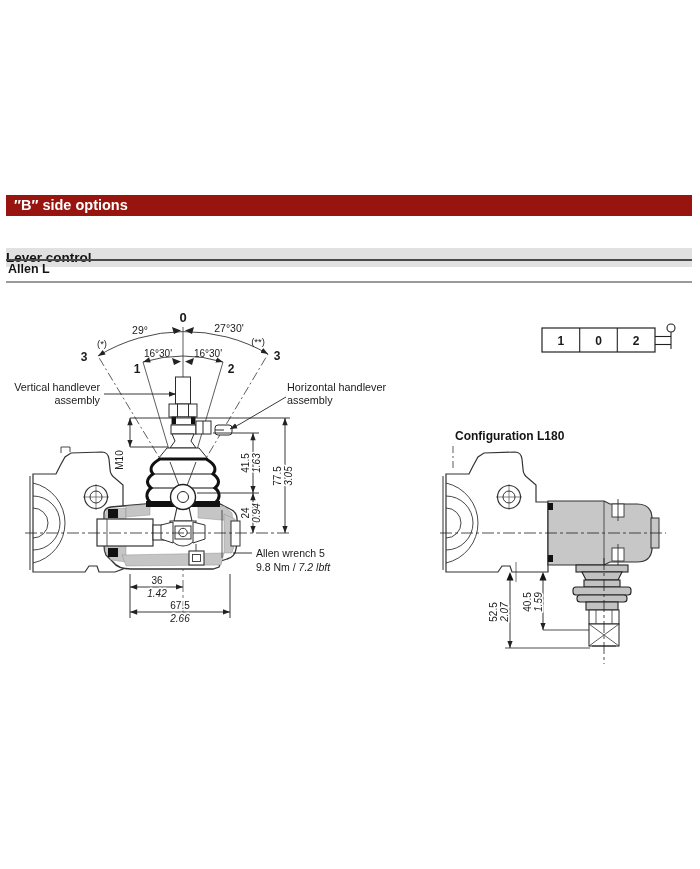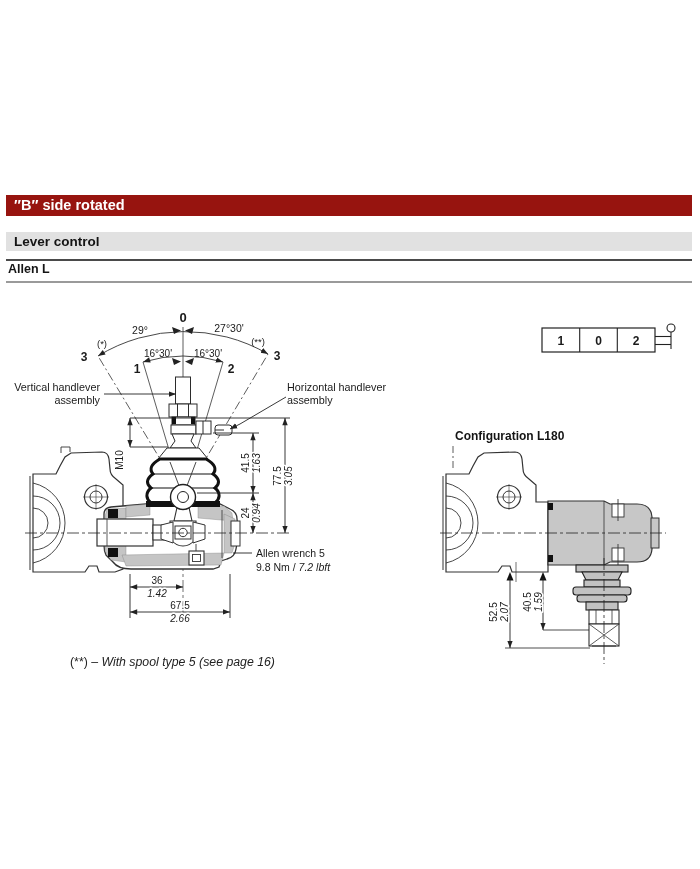--- a/index.html
+++ b/index.html
@@ -1,37 +1,37 @@
 <!DOCTYPE html>
 <html><head>
 <meta charset="utf-8">
 <style>
   html,body{margin:0;padding:0;background:#ffffff;}
   #page{position:relative;width:700px;height:869px;background:#fff;overflow:hidden;
         font-family:"Liberation Sans",sans-serif;color:#1a1a1a;}
   .abs{position:absolute;}
   .bar-red{left:6px;top:195px;width:686px;height:21px;background:#97140f;color:#fff;
            font-size:14.5px;font-weight:bold;line-height:21px;padding-left:8px;box-sizing:border-box;}
-  .bar-gray{left:6px;top:232px;width:686px;height:19px;background:#e1e1e1;color:#141414;
-           font-size:13.5px;font-weight:bold;line-height:19px;padding-left:8px;box-sizing:border-box;}
+  .bar-gray{left:6px;top:248px;width:686px;height:19px;background:#e1e1e1;color:#141414;
+           font-size:13.5px;font-weight:bold;line-height:19px;padding-left:0;box-sizing:border-box;}
   .rule1{left:6px;top:259px;width:686px;height:2px;background:#4a4a4a;}
   .type-l{left:8px;top:262px;font-size:12.5px;font-weight:bold;color:#141414;}
   .rule2{left:6px;top:281px;width:686px;height:2px;background:#9a9a9a;}
   .intro{left:8px;top:291px;font-size:11.6px;color:#1c1c1c;}
   .note-line{font-size:12.3px;color:#222;}
   svg text{font-family:"Liberation Sans",sans-serif;}
   .halo{paint-order:stroke;stroke:#ffffff;stroke-width:3px;stroke-linejoin:round;}
 </style>
 </head>
 <body>
 
 <div id="page">
 
   <div class="abs bar-red">
-    <span>″B″ side rotated</span>
+    <span>″B″ side options</span>
   </div>
 
   <div class="abs bar-gray">
     <span>Lever control</span>
   </div>
 
   <div class="abs rule1"></div>
   <div class="abs type-l">Allen L</div>
   <div class="abs rule2"></div>
 
@@ -262,15 +262,14 @@
       <line x1="543" y1="630" x2="589" y2="630" stroke-width="0.8"></line>
       <g stroke="none">
         <text class="halo" font-size="10" text-anchor="middle" transform="translate(497,612) rotate(-90)">52.5</text>
         <text class="halo" font-size="10" font-style="italic" text-anchor="middle" transform="translate(507.5,612) rotate(-90)">2.07</text>
         <text class="halo" font-size="10" text-anchor="middle" transform="translate(531,602) rotate(-90)">40.5</text>
         <text class="halo" font-size="10" font-style="italic" text-anchor="middle" transform="translate(541.5,602) rotate(-90)">1.59</text>
       </g>
     </g>
   </svg>
 
-  <div class="abs note-line" style="left:70px;top:655px;"><span>(**) – </span><i>With spool type 5 (see page 16)</i></div>
 
 </div>
 
 </body></html>

